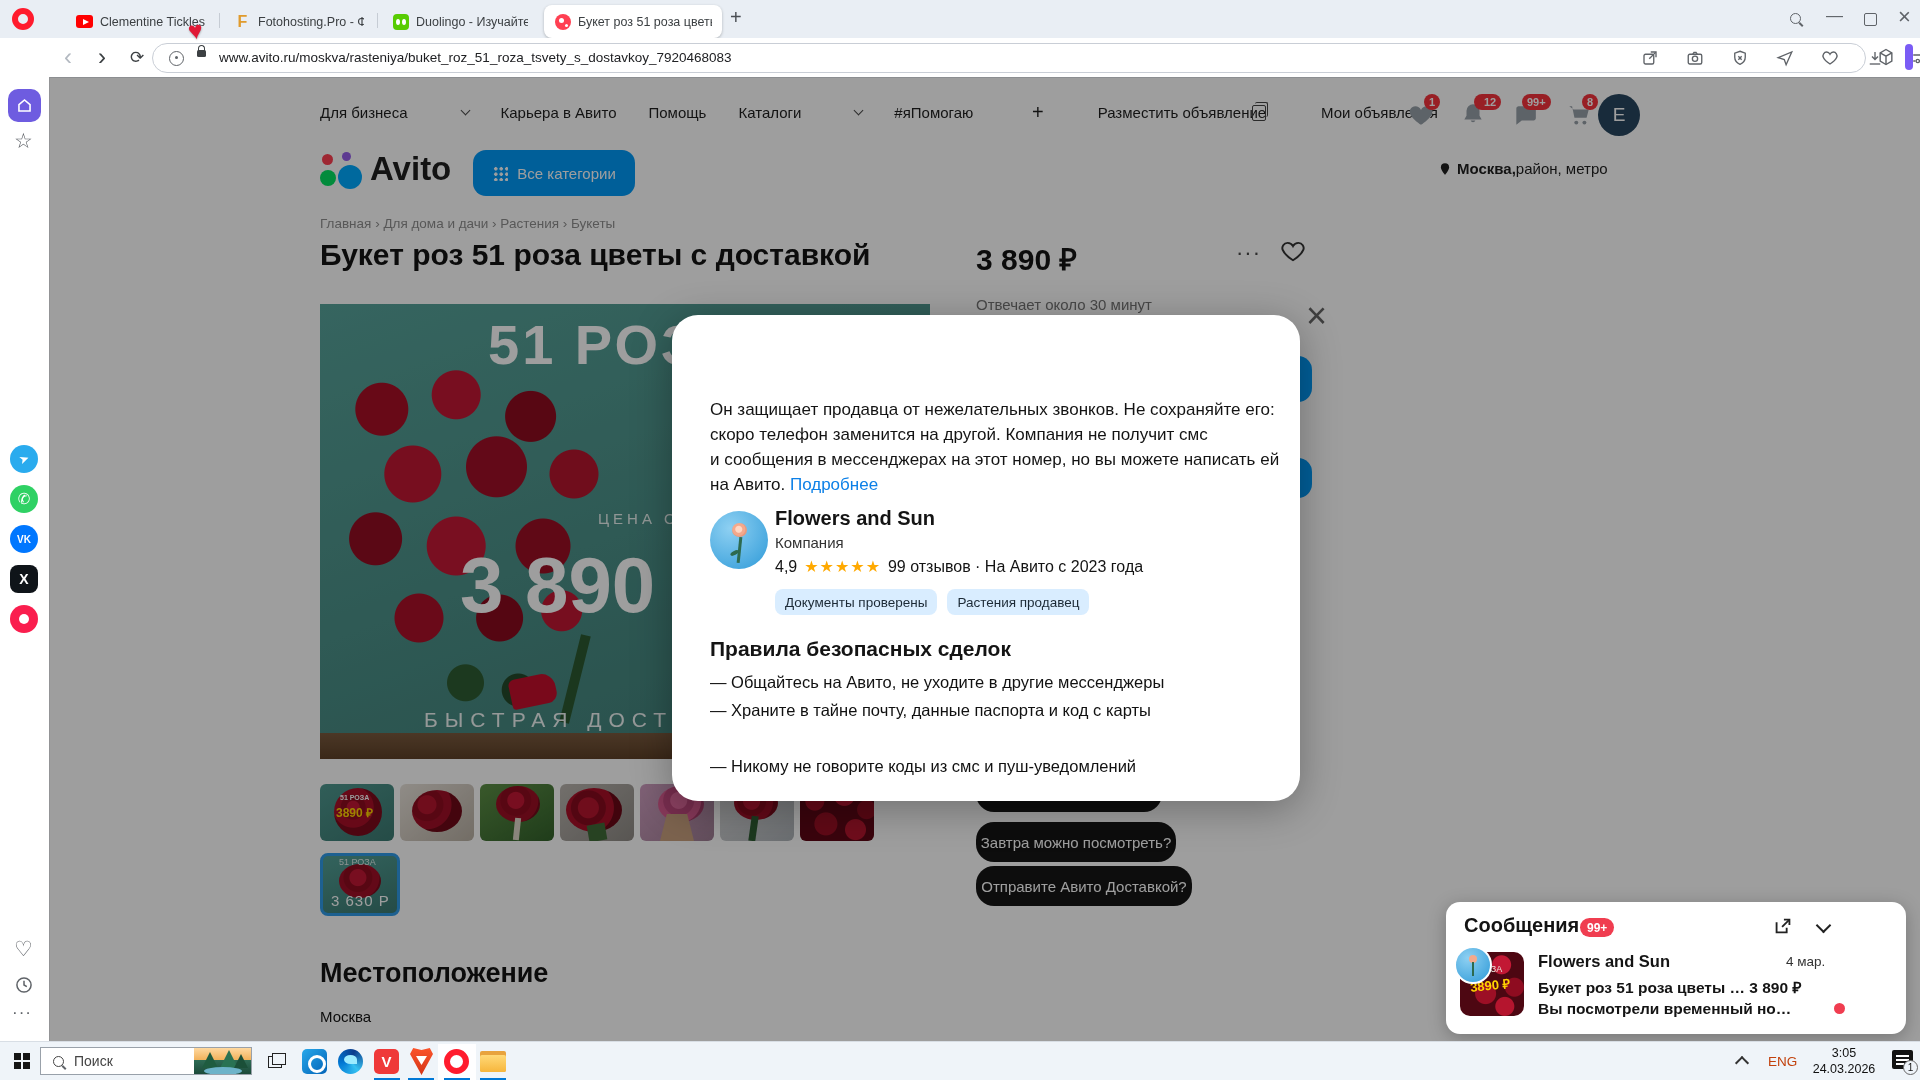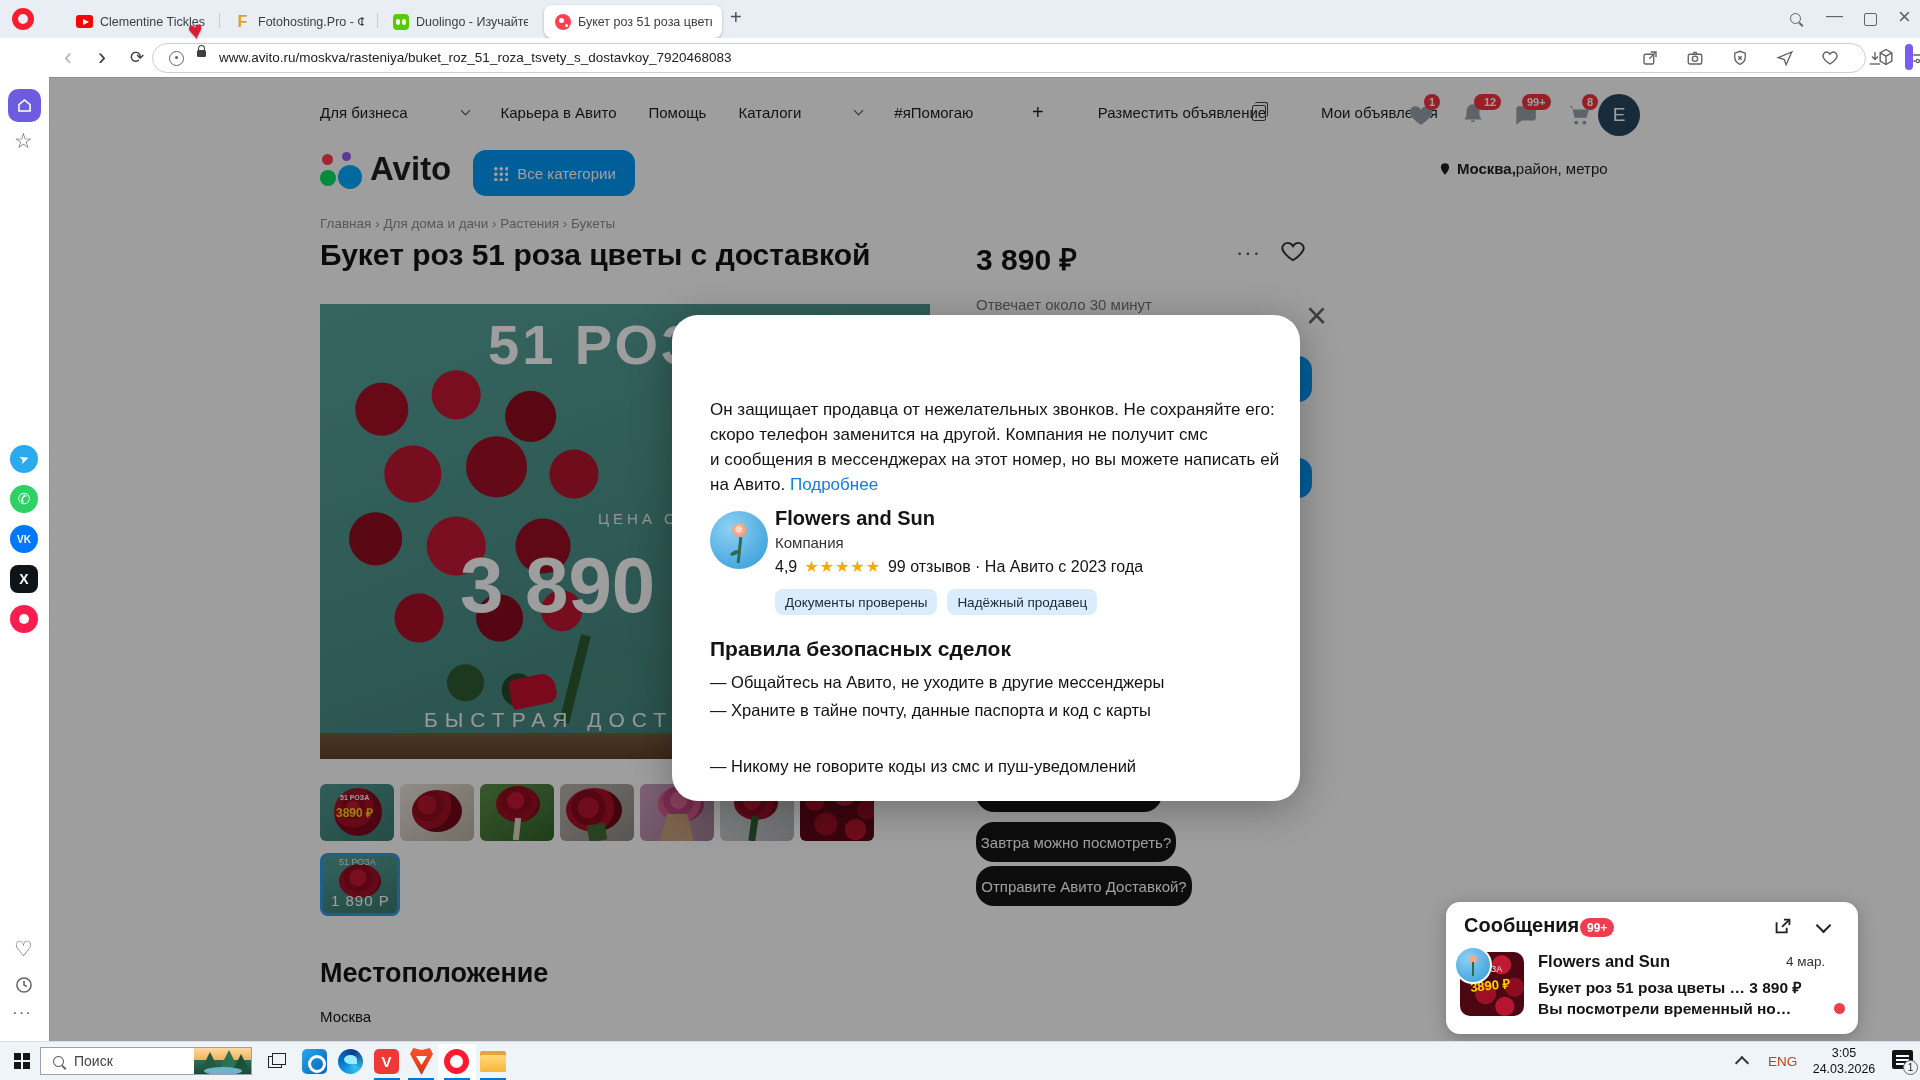--- a/index.html
+++ b/index.html
@@ -63,21 +63,21 @@
     radial-gradient(circle at 62% 90%, #24492a 0 16px, transparent 17px);}
   .thumb{position:absolute;width:74px;height:57px;border-radius:6px;overflow:hidden;}
   .minirose{position:absolute;border-radius:50%;}
   
   .modal{position:absolute;left:672px;top:315px;width:628px;height:486px;background:#fff;border-radius:26px;z-index:60;
     box-shadow:0 8px 40px rgba(0,0,0,.3);}
   .mbadge{display:inline-flex;align-items:center;height:26px;padding:0 10px;border-radius:8px;background:#d9edff;color:#1c2a36;font-size:13.5px;margin-right:10px;}
   .rule{position:absolute;left:38px;font-size:16.5px;color:#111;white-space:nowrap;}
   
   .msgpop{position:absolute;left:1446px;top:902px;width:412px;height:132px;background:#fff;border-radius:14px;z-index:70;
-    box-shadow:0 4px 18px rgba(0,0,0,.25);}
+    box-shadow:0 4px 18px rgba(0,0,0,.25);padding-left:48px;}
   .chvdn{width:9px;height:9px;border-right:2px solid #222;border-bottom:2px solid #222;transform:rotate(45deg);}
   .chvup{width:8px;height:8px;border-top:2px solid #333;border-right:2px solid #333;transform:rotate(-45deg);}
   
   .taskbar{position:absolute;left:0;top:1041px;width:1920px;height:39px;background:#eff4f9;border-top:1px solid #d8dee5;z-index:90;}
   .win{position:relative;width:16px;height:16px;}
   .win i{position:absolute;width:7px;height:7px;background:#151515;}
   .ul{position:absolute;top:36px;height:3px;width:26px;background:#0078d7;}
   .appslot{position:absolute;top:2px;width:38px;height:37px;}
   .tvr{position:absolute;border:1.6px solid #222;background:#eff4f9;}
 </style>
@@ -349,21 +349,21 @@
     </div>
   <div class="thumb" style="left:720px;top:784px;background:linear-gradient(140deg,#d9d9d9,#aeb3b8);">
     <div class="minirose" style="left:14px;top:2px;width:44px;height:34px;background:radial-gradient(circle at 40% 45%,#c21834 8px,#8e0c20 9px 14px,#a11027 15px 21px,#7c0a1c 22px);"></div>
     <div class="abs" style="left:30px;top:32px;width:7px;height:25px;background:#2e5c33;transform:rotate(8deg);"></div>
     </div>
   <div class="thumb" style="left:800px;top:784px;background:radial-gradient(circle at 20% 30%,#a81028 9px,transparent 10px),radial-gradient(circle at 60% 20%,#c21834 10px,transparent 11px),radial-gradient(circle at 90% 45%,#8e0c20 9px,transparent 10px),radial-gradient(circle at 35% 70%,#9c0f25 11px,transparent 12px),radial-gradient(circle at 75% 80%,#b5152e 10px,transparent 11px),#5e0815;"></div>
 
   <div class="abs" style="left:320px;top:853px;width:74px;height:57px;border:3px solid #2f9be8;border-radius:8px;box-sizing:content-box;overflow:hidden;background:linear-gradient(160deg,#53a096,#3c7a72);">
     <div class="minirose" style="position:absolute;left:16px;top:8px;width:42px;height:34px;background:radial-gradient(circle at 45% 40%,#c21834 8px,#8e0c20 9px 14px,#a11027 15px 21px,#7c0a1c 22px);"></div>
     <div class="abs" style="left:16px;top:1px;font-size:9px;color:#dfecea;">51 РОЗА</div>
-    <div class="abs" style="left:8px;top:36px;font-size:15px;color:#fff;letter-spacing:1px;">1 890 Р</div>
+    <div class="abs" style="left:8px;top:36px;font-size:15px;color:#fff;letter-spacing:1px;">3 630 Р</div>
   </div>
 
   <div class="abs" style="left:320px;top:958px;font-size:27px;font-weight:bold;color:#141414;">Местоположение</div>
   <div class="abs" style="left:320px;top:1008px;font-size:15px;color:#141414;">Москва</div>
 
   <div class="abs blue" style="left:1240px;top:356px;width:72px;height:46px;border-radius:14px;"></div>
   <div class="abs blue" style="left:1240px;top:458px;width:72px;height:40px;border-radius:14px;"></div>
 
   <div class="chipdark" style="left:976px;top:772px;width:186px;height:40px;"></div>
   <div class="chipdark" style="left:976px;top:822px;width:200px;height:40px;">Завтра можно посмотреть?</div>
@@ -386,21 +386,21 @@
     </div>
     <div class="abs" style="left:103px;top:192px;font-size:20px;font-weight:bold;color:#141414;">Flowers and Sun</div>
     <div class="abs" style="left:103px;top:219px;font-size:15px;color:#333;">Компания</div>
     <div class="abs" style="left:103px;top:242px;font-size:16px;color:#141414;display:flex;align-items:center;gap:7px;">
       <span>4,9</span>
       <span style="color:#ffa900;font-size:16px;letter-spacing:1px;">★★★★★</span>
       <span>99 отзывов · На Авито с 2023 года</span>
     </div>
     <div class="abs" style="left:103px;top:274px;display:flex;">
       <span class="mbadge">Документы проверены</span>
-      <span class="mbadge">Надёжный продавец</span>
+      <span class="mbadge">Растения продавец</span>
     </div>
 
     <div class="abs" style="left:38px;top:322px;font-size:21px;font-weight:bold;color:#141414;">Правила безопасных сделок</div>
     <div class="rule" style="top:358px;">—  Общайтесь на Авито, не уходите в другие мессенджеры</div>
     <div class="rule" style="top:386px;">—  Храните в тайне почту, данные паспорта и код с карты</div>
     <div class="rule" style="top:442px;">—  Никому не говорите коды из смс и пуш-уведомлений</div>
   </div>
   <div class="abs" style="left:1306px;top:298px;font-size:36px;color:#3d3d3d;z-index:61;line-height:1;">×</div>
 
   <div class="msgpop">

